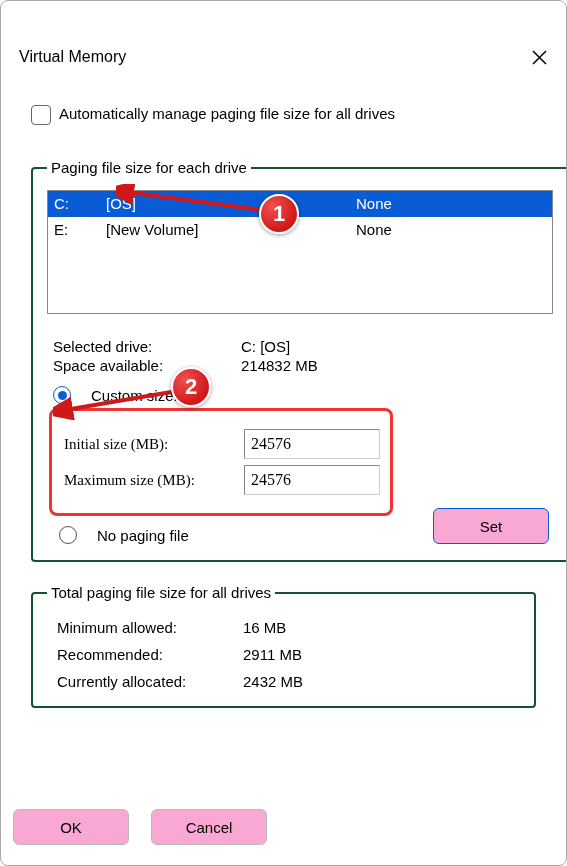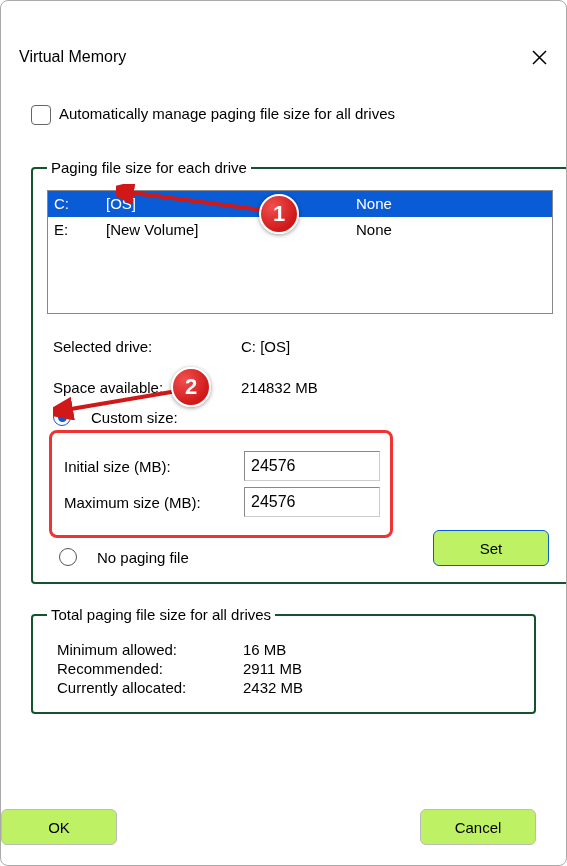--- a/index.html
+++ b/index.html
@@ -66,21 +66,21 @@
     .drive-row {
       display: flex;
       padding: 2px 6px;
       font-size: 15px;
       line-height: 22px;
     }
     .drive-row.selected { background: #0a5bd6; color: #fff; }
     .info-grid {
       display: grid;
       grid-template-columns: 188px auto;
-      row-gap: 24px;
+      row-gap: 2px;
       margin: 24px 0 12px 6px;
     }
     .radio-row {
       display: flex; align-items: center; gap: 20px;
       margin: 6px 0 4px 6px;
     }
     .radio {
       width: 18px; height: 18px;
       border-radius: 50%;
       border: 1.5px solid #555;
@@ -92,20 +92,21 @@
       width: 9px; height: 9px;
       background: #0a5bd6;
       border-radius: 50%;
     }
     .radio.selected { border-color: #0a5bd6; }
     .custom-box {
       border: 3px solid #e33;
       border-radius: 8px;
       padding: 12px 10px 12px 12px;
       margin: 4px 160px 10px 2px;
+      font-family: Liberation Serif, serif;
     }
     .field-row {
       display: flex; align-items: center;
       margin: 6px 0;
     }
     .field-row .flabel { width: 180px; }
     .txt-input {
       width: 136px; height: 30px;
       border: 1px solid #888;
       border-right-color: #ccc;
@@ -118,39 +119,39 @@
     .set-row {
       display: flex; justify-content: flex-end;
       margin-top: -40px;
       padding-right: 4px;
     }
     .btn {
       min-width: 116px;
       height: 36px;
       border: 1px solid #bbb;
       border-radius: 6px;
-      background: #bef264;
+      background: #f9a8d4;
       font-size: 15px;
       display: inline-flex; align-items: center; justify-content: center;
       cursor: default;
     }
     .btn.accent { border: 1.5px solid #0a5bd6; }
     .totals-grid {
       display: grid;
       grid-template-columns: 186px auto;
-      row-gap: 2px;
+      row-gap: 10px;
       margin: 4px 0 0 10px;
     }
     .footer {
       display: flex;
-      justify-content: space-between;
-      gap: 12px;
+      justify-content: flex-start;
+      gap: 22px;
       padding: 0 30px 20px 0;
       position: absolute;
-      bottom: 0; right: 0; left: 0;
+      bottom: 0; right: 0; left: 12px;
     }
     
     .marker {
       position: absolute;
       width: 40px; height: 40px;
       border-radius: 50%;
       background: radial-gradient(circle at 32% 30%, #f05050 0%, #d01818 70%);
       border: 2px solid #fff;
       color: #fff;
       font-weight: 700;

